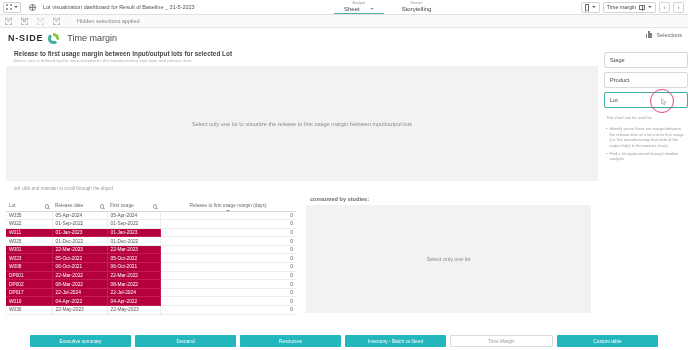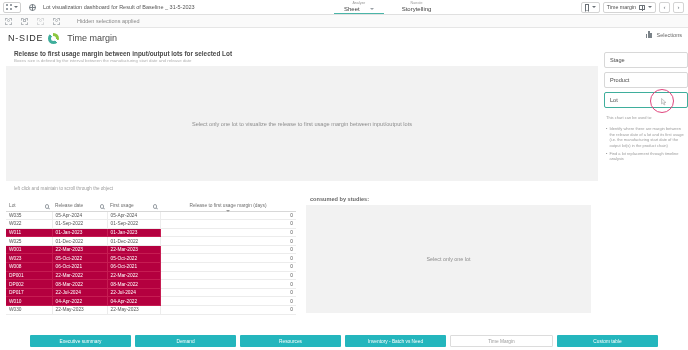--- a/index.html
+++ b/index.html
@@ -72,21 +72,21 @@
   .sel-ico .box { position:absolute; inset:0; border:0.8px dashed #7a8288; }
   .sel-ico .dot { position:absolute; left:1.8px; top:1.8px; width:3px;height:3px;border-radius:50%;border:0.8px solid #7a8288;}
   .sel-ico.lock .dot { border-radius:0; }
   .sel-text { margin-left: 8px; }
 
   
   .appheader {
     height: 20px; display: flex; align-items: center; gap: 5px;
     padding: 0 8px; background: #fff; position: relative;
   }
-  .logo { font-size: 9px; font-weight: normal; letter-spacing: 0.8px; color: #2c2c2c; text-align: right; }
+  .logo { font-size: 9px; font-weight: bold; letter-spacing: 0.8px; color: #2c2c2c; text-align: right; }
   .logo-mark {
     width: 11px; height: 11px; border-radius: 50%;
     background: conic-gradient(from 210deg, #3fae9c 0deg 110deg, #fff 110deg 145deg, #8cc63f 145deg 255deg, #fff 255deg 290deg, #3fae9c 290deg 360deg);
     position: relative;
   }
   .logo-mark::after { content:""; position:absolute; inset:3px; background:#fff; border-radius:50%; }
   .page-title { font-size: 9px; color: #4a4a4a; margin-left: 3px; }
   .selections-btn {
     position: absolute; right: 6px; top: 3px;
     display: flex; align-items: center; gap: 4px; font-size: 5.5px; color: #666;

